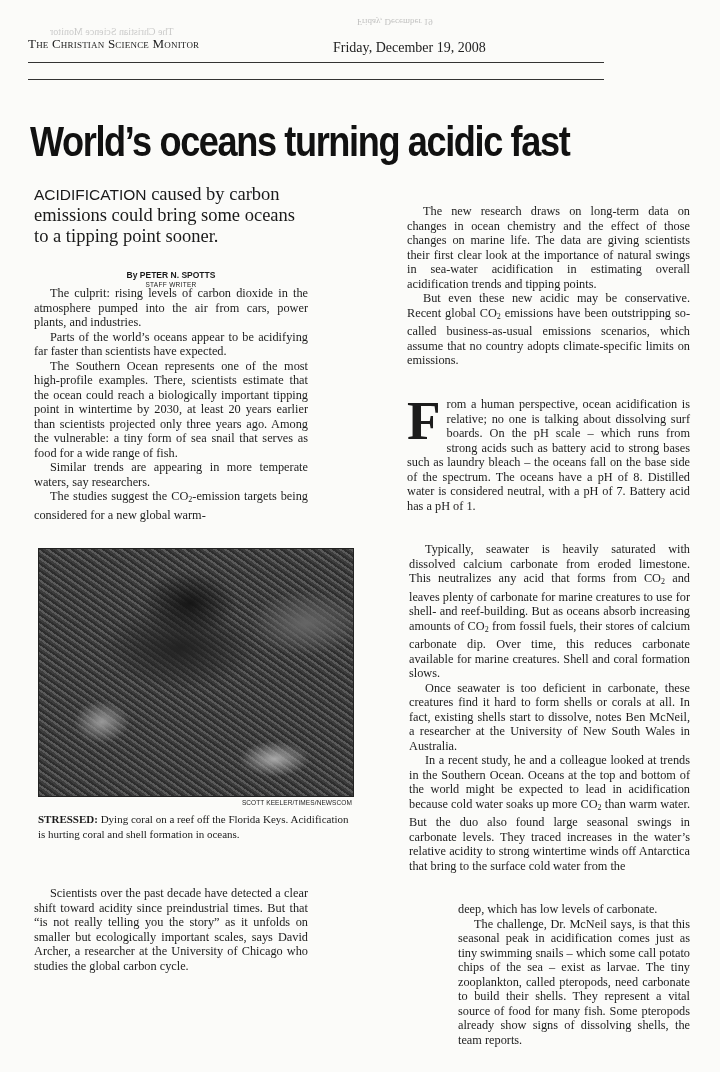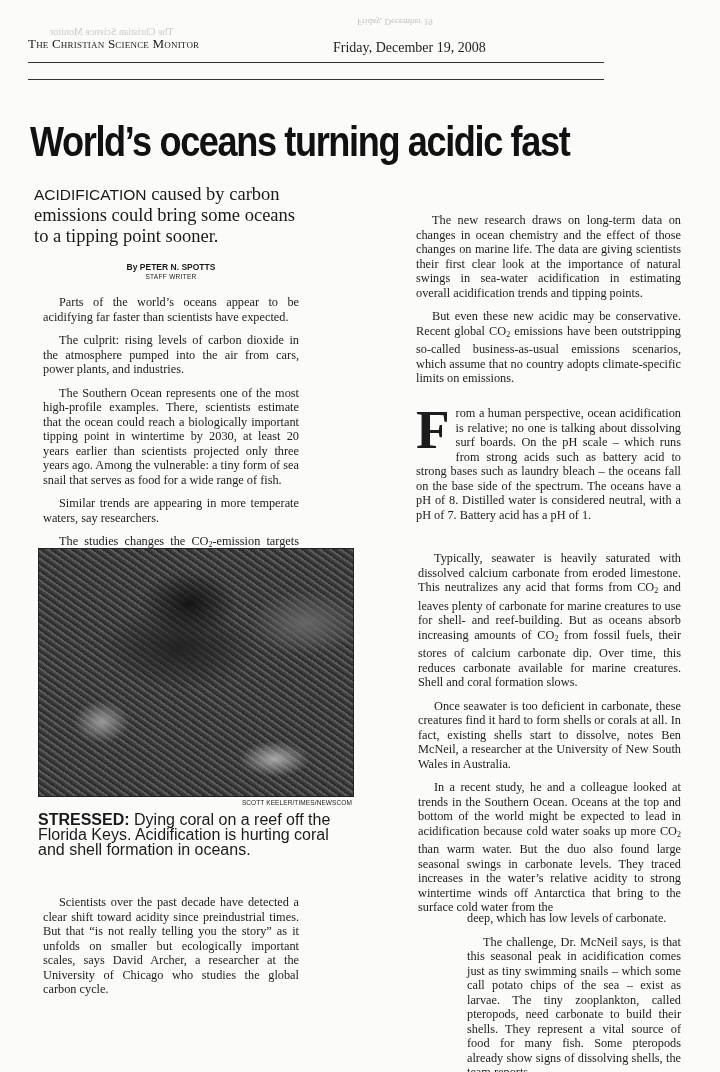--- a/index.html
+++ b/index.html
@@ -34,27 +34,27 @@
   }
   .deck {
     left: 34px; top: 184px; width: 280px; font-family: "Liberation Serif", serif;
     font-size: 18.5px; line-height: 21px; color: #1a1a1a;
   }
   .deck .kicker { font-family: "Liberation Sans", sans-serif; font-weight: 400; font-size: 15.5px; }
   .byline {
     left: 34px; top: 262px; width: 274px; text-align: center;
     font-family: "Liberation Sans", sans-serif;
   }
-  .byline .name { font-size: 8.5px; font-weight: 700; }
+  .byline .name { font-size: 8.5px; font-weight: 700; margin-top: 8px; }
   .byline .role { font-size: 6.5px; margin-top: 1px; letter-spacing: 0.3px; }
   .col {
     font-family: "Liberation Serif", serif; font-size: 12.3px; line-height: 14.5px;
     text-align: justify; color: #1c1c1c;
   }
-  .col p { margin: 9px; text-indent: 16px; }
+  .col p { margin: 0; text-indent: 16px; }
   .col p.noindent { text-indent: 0; }
   .left-top { left: 34px; top: 286px; width: 274px; }
   .left-bottom { left: 34px; top: 886px; width: 274px; }
   .right-top { left: 407px; top: 204px; width: 283px; }
   .right-drop { left: 407px; top: 397px; width: 283px; }
   .right-mid { left: 409px; top: 542px; width: 281px; }
   .right-indent { left: 458px; top: 902px; width: 232px; }
   .drop {
     float: left; font-family: "Liberation Serif", serif; font-size: 55px;
     line-height: 44px; margin: 2px 6px 0 0; font-weight: 700;
@@ -71,21 +71,21 @@
       repeating-linear-gradient(35deg, #3c3c3c 0 2px, #5a5a5a 2px 4px, #2d2d2d 4px 6px),
       #444;
     border: 1px solid #222;
   }
   .credit {
     left: 38px; top: 799px; width: 314px; text-align: right;
     font-family: "Liberation Sans", sans-serif; font-size: 6.5px; letter-spacing: 0.1px;
   }
   .caption {
     left: 38px; top: 812px; width: 320px;
-    font-family: Liberation Sans, sans-serif; font-size: 16px; line-height: 15px;
+    font-family: Liberation Serif, serif; font-size: 11px; line-height: 15px;
   }
   .caption b { font-weight: 700; }
 </style>
 </head>
 <body>
 
 <div class="abs mirror">The Christian Science Monitor</div>
 <div class="abs masthead-name">The Christian Science Monitor</div>
 <div class="abs date-ghost">Friday, December 19</div>
 <div class="abs date">Friday, December 19, 2008</div>
@@ -97,25 +97,25 @@
 <div class="abs deck">
   <span class="kicker">ACIDIFICATION</span><span> caused by carbon emissions could bring some oceans to a tipping point sooner.</span>
 </div>
 
 <div class="abs byline">
   <div class="name">By PETER N. SPOTTS</div>
   <div class="role">STAFF WRITER</div>
 </div>
 
 <div class="abs col left-top">
+  <p>The culprit: rising levels of carbon dioxide in the atmosphere pumped into the air from cars, power plants, and industries.</p>
   <p>Parts of the world’s oceans appear to be acidifying far faster than scientists have expected.</p>
-  <p>The culprit: rising levels of carbon dioxide in the atmosphere pumped into the air from cars, power plants, and industries.</p>
   <p>The Southern Ocean represents one of the most high-profile examples. There, scientists estimate that the ocean could reach a biologically important tipping point in wintertime by 2030, at least 20 years earlier than scientists projected only three years ago. Among the vulnerable: a tiny form of sea snail that serves as food for a wide range of fish.</p>
   <p>Similar trends are appearing in more temperate waters, say researchers.</p>
-  <p><span>The studies changes the CO</span><span class="sub">2</span><span>-emission targets being considered for a new global warm-</span></p>
+  <p><span>The studies suggest the CO</span><span class="sub">2</span><span>-emission targets being considered for a new global warm-</span></p>
 </div>
 
 <div class="abs photo" title="Dying coral on a reef off the Florida Keys"></div>
 <div class="abs credit">SCOTT KEELER/TIMES/NEWSCOM</div>
 <div class="abs caption">
   <b>STRESSED:</b><span> Dying coral on a reef off the Florida Keys. Acidification is hurting coral and shell formation in oceans.</span>
 </div>
 
 <div class="abs col left-bottom">
   <p>Scientists over the past decade have detected a clear shift toward acidity since preindustrial times. But that “is not really telling you the story” as it unfolds on smaller but ecologically important scales, says David Archer, a researcher at the University of Chicago who studies the global carbon cycle.</p>

